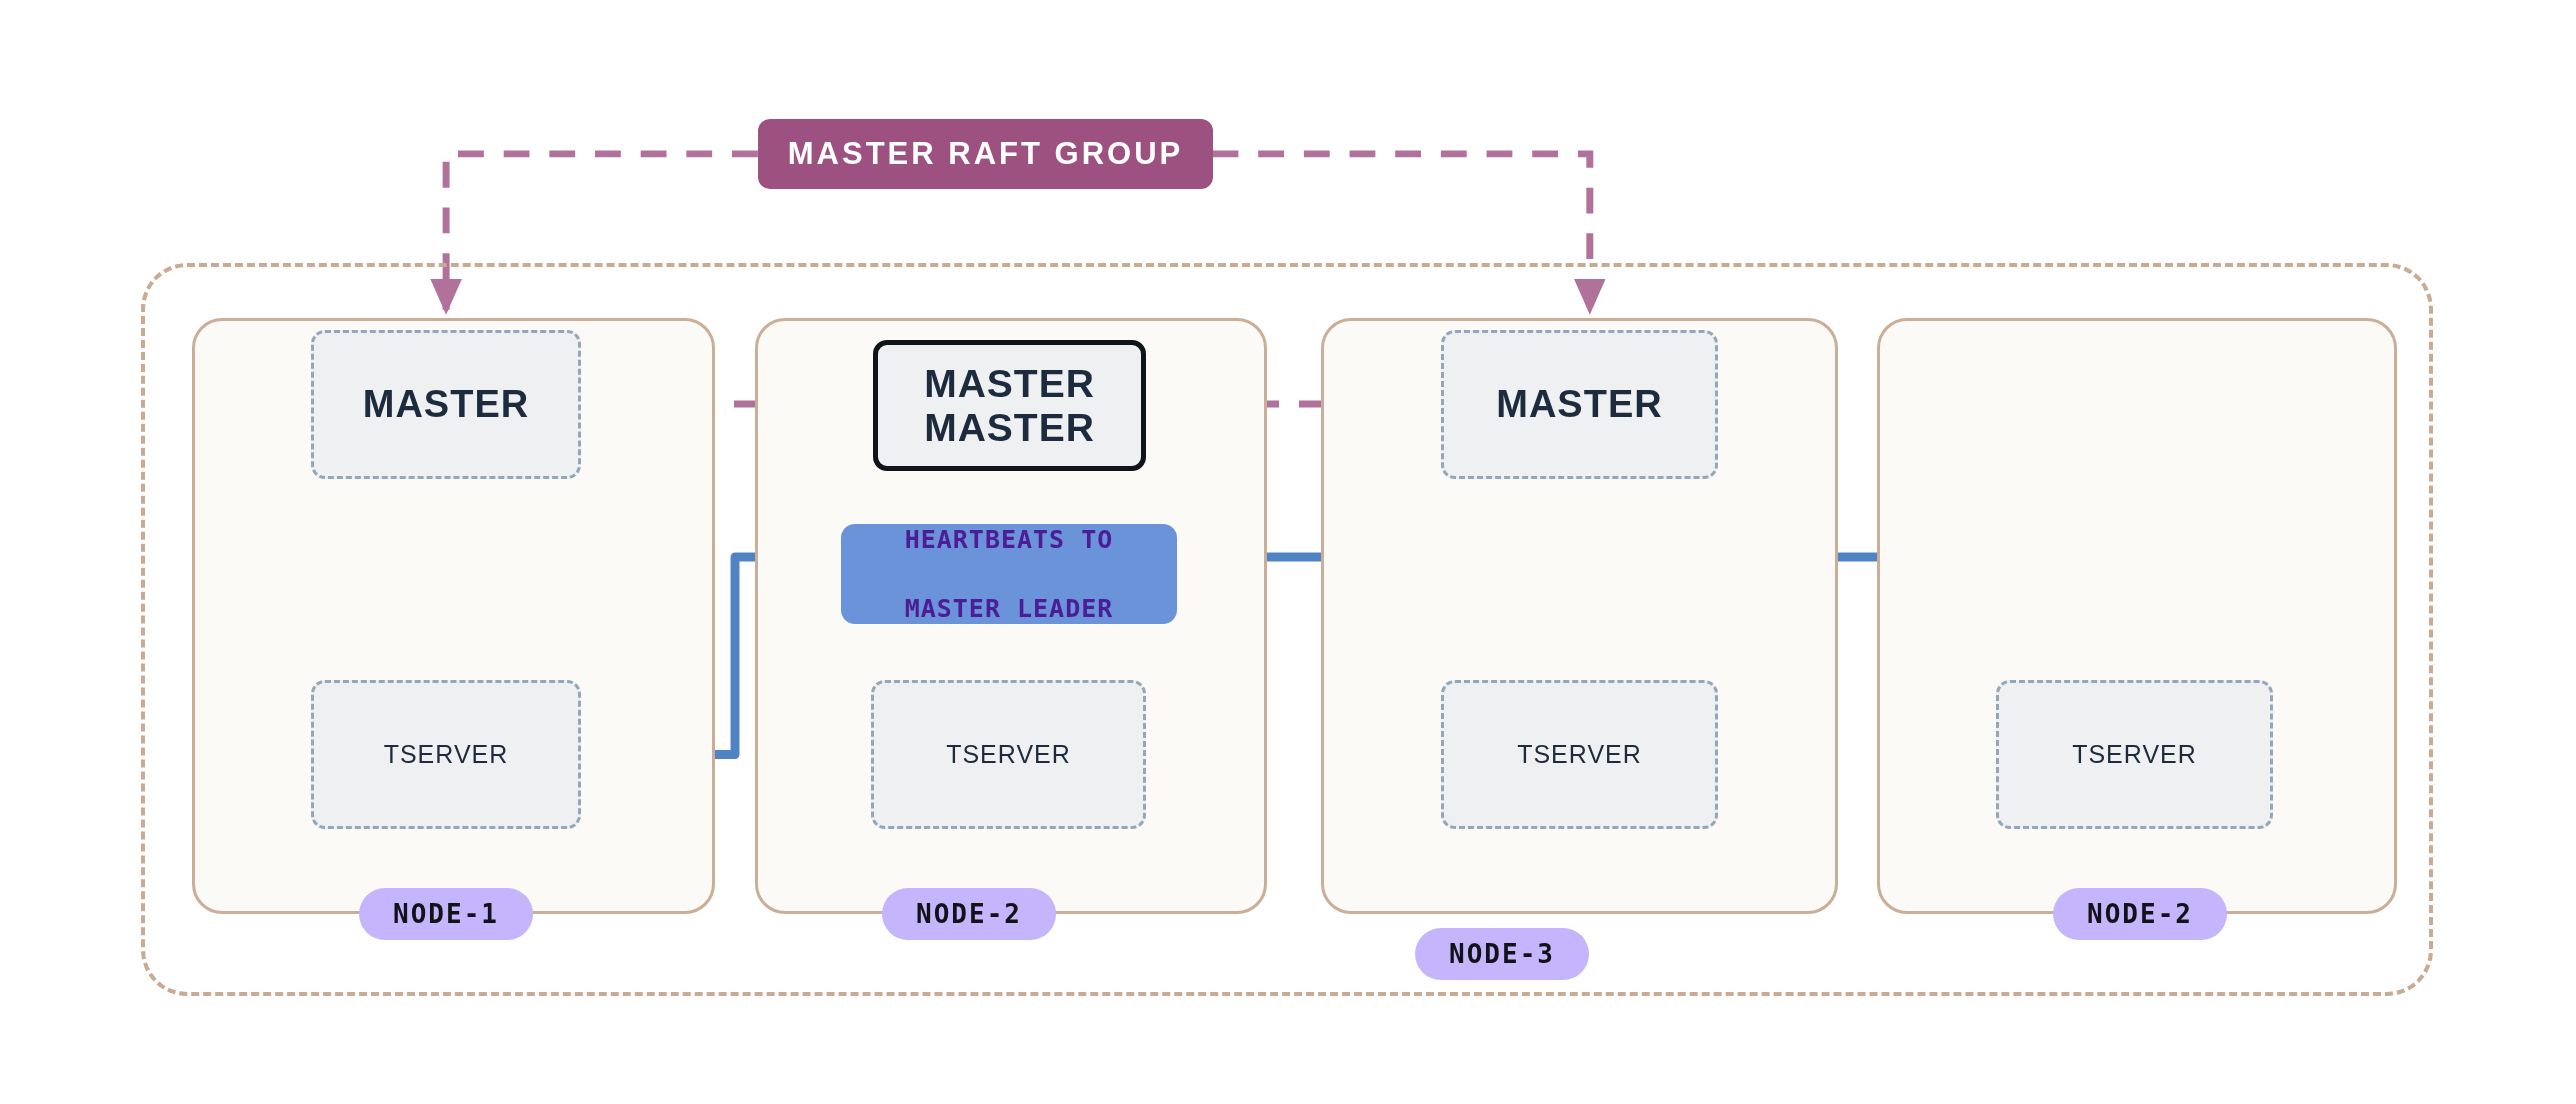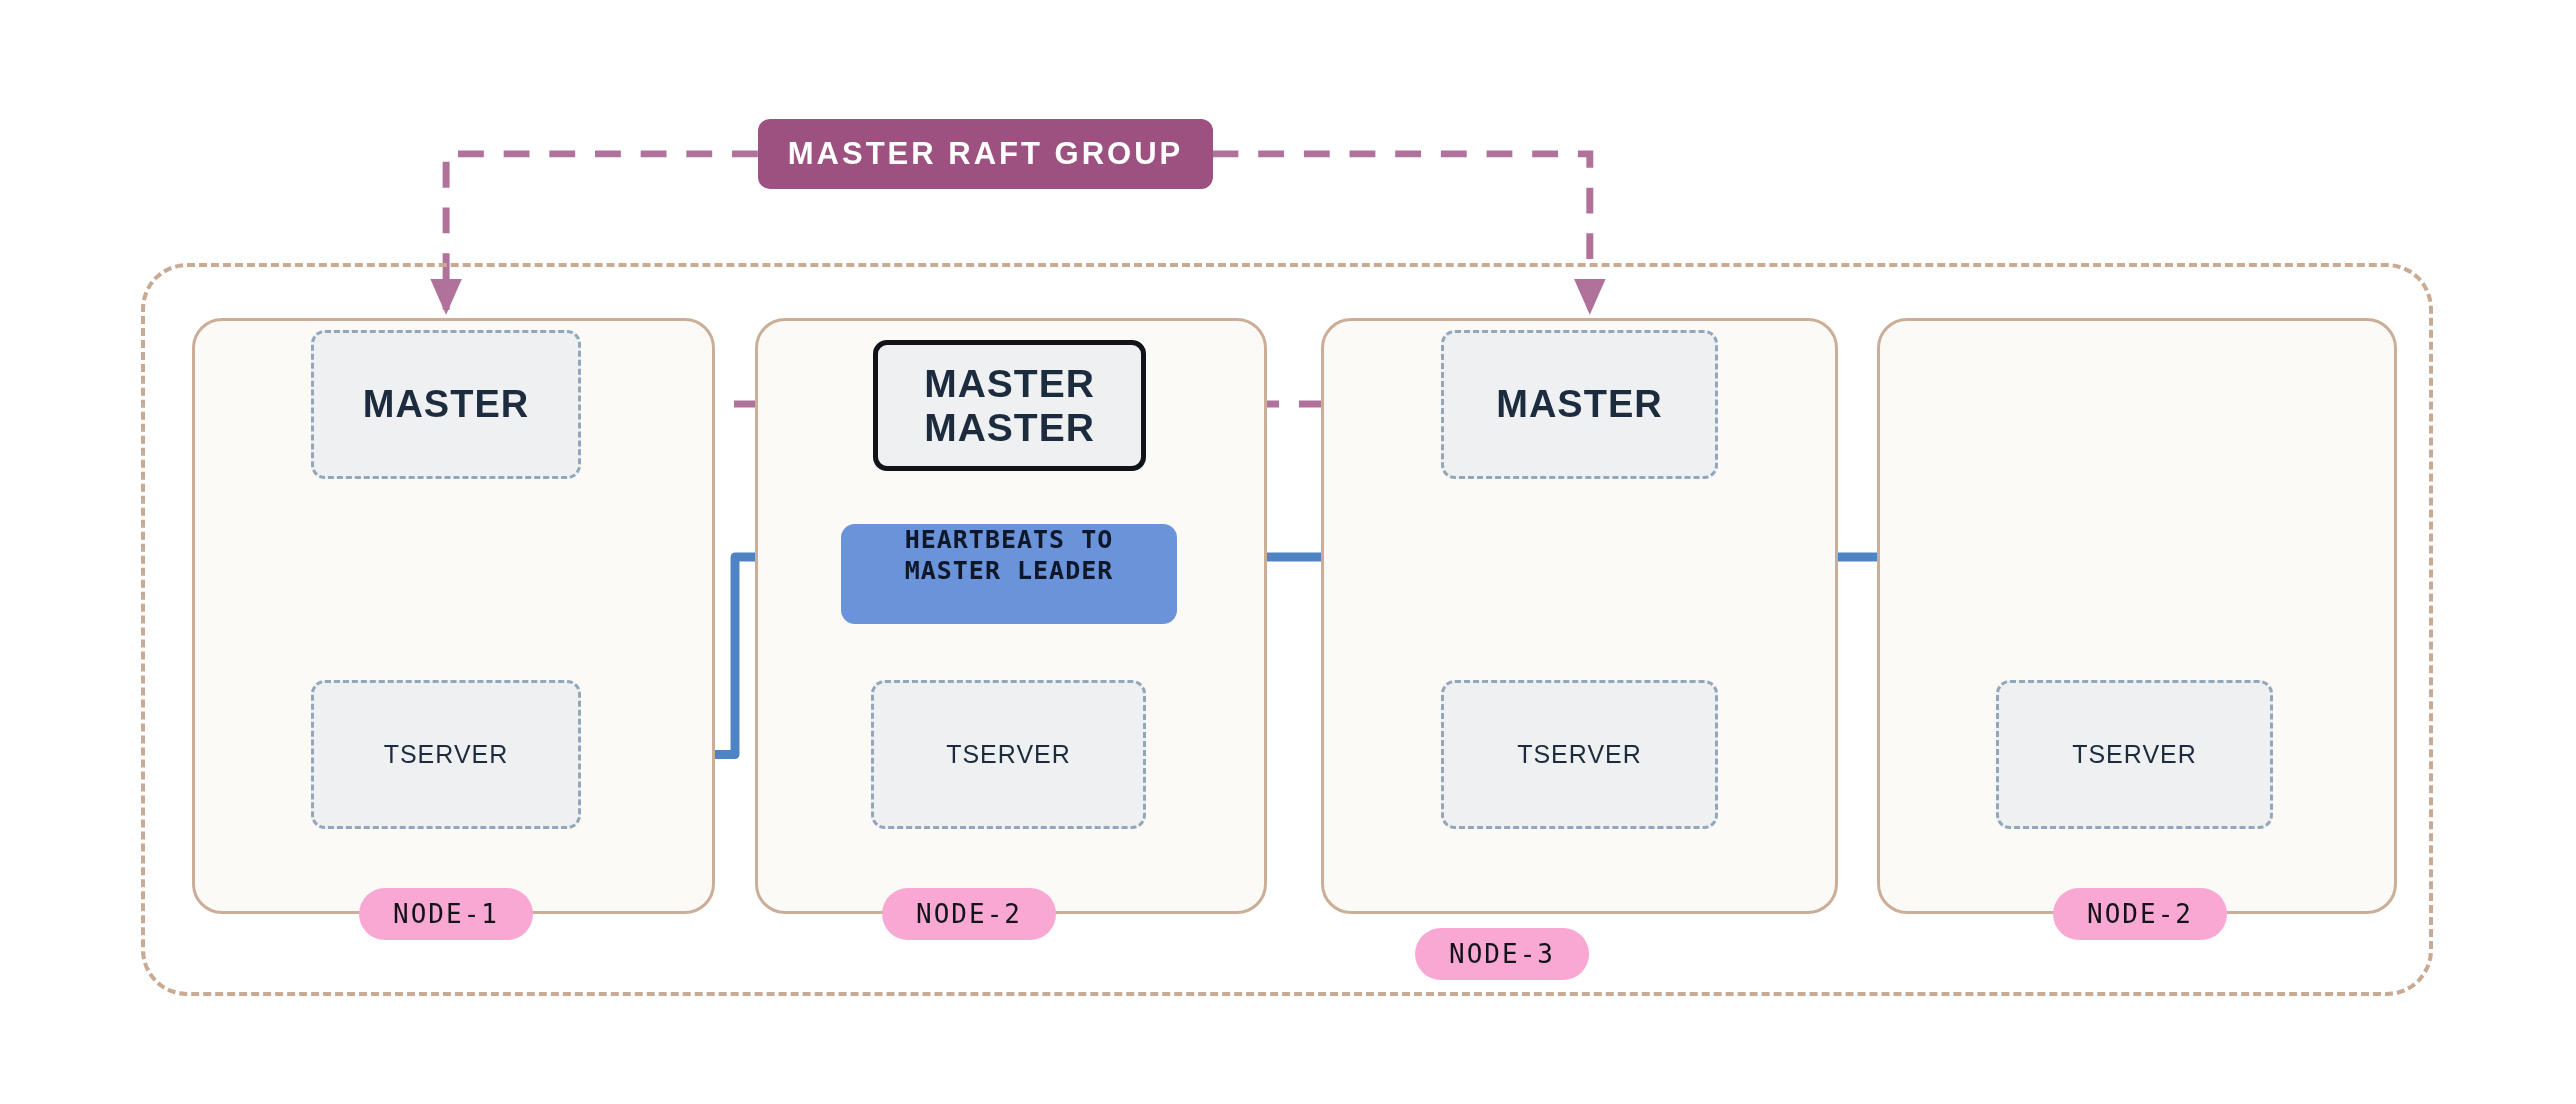--- a/index.html
+++ b/index.html
@@ -22,23 +22,23 @@
     box-sizing:border-box;
   }
   #node-1{left:192px;width:523px;}
   #node-2{left:755px;width:512px;}
   #node-3{left:1321px;width:517px;}
   #node-4{left:1877px;width:520px;}
 
   
   .node-pill{
     position:absolute;height:52px;line-height:52px;
-    background:#f9a8d4;border-radius:26px;padding:0 34px;
+    background:#c4b5fd;border-radius:26px;padding:0 34px;
     font-family:"DejaVu Sans Mono","Liberation Mono",monospace;
-    font-size:26px;font-weight:400;letter-spacing:2px;color:#111318;
+    font-size:26px;font-weight:700;letter-spacing:2px;color:#111318;
     white-space:nowrap;transform:translate(-50%,-50%);
   }
   #pill-1{left:446px;top:914px;}
   #pill-2{left:969px;top:914px;text-align:center;}
   #pill-3{left:1502px;top:914px;margin-top:40px;}
   #pill-4{left:2140px;top:914px;}
 
   
   .proc{
     position:absolute;box-sizing:border-box;
@@ -72,22 +72,22 @@
   #raft-badge{
     position:absolute;left:758px;top:119px;width:455px;height:70px;
     background:#9c4e78;background:#9d5180;border-radius:12px;
     display:flex;align-items:center;justify-content:center;
     color:#ffffff;font-size:31px;font-weight:700;letter-spacing:3px;
     font-stretch:condensed;white-space:nowrap;text-align:center;
   }
   #hb-badge{
     position:absolute;left:841px;top:524px;width:336px;height:100px;
     background:#6a93da;border-radius:14px;
-    display:flex;flex-direction:column;align-items:center;justify-content:flex-start;
-    color:#0f172a;line-height:1.25;white-space:nowrap;
+    display:flex;flex-direction:column;align-items:center;justify-content:space-between;
+    color:#4c1d95;line-height:1.25;white-space:nowrap;
     font-family:"DejaVu Sans Mono","Liberation Mono",monospace;
     font-size:25px;font-weight:700;letter-spacing:1px;
   }
 </style>
 </head>
 <body>
 
 <div id="stage">
 
   <svg id="svg" viewBox="0 0 2594 1112" xmlns="http://www.w3.org/2000/svg">

